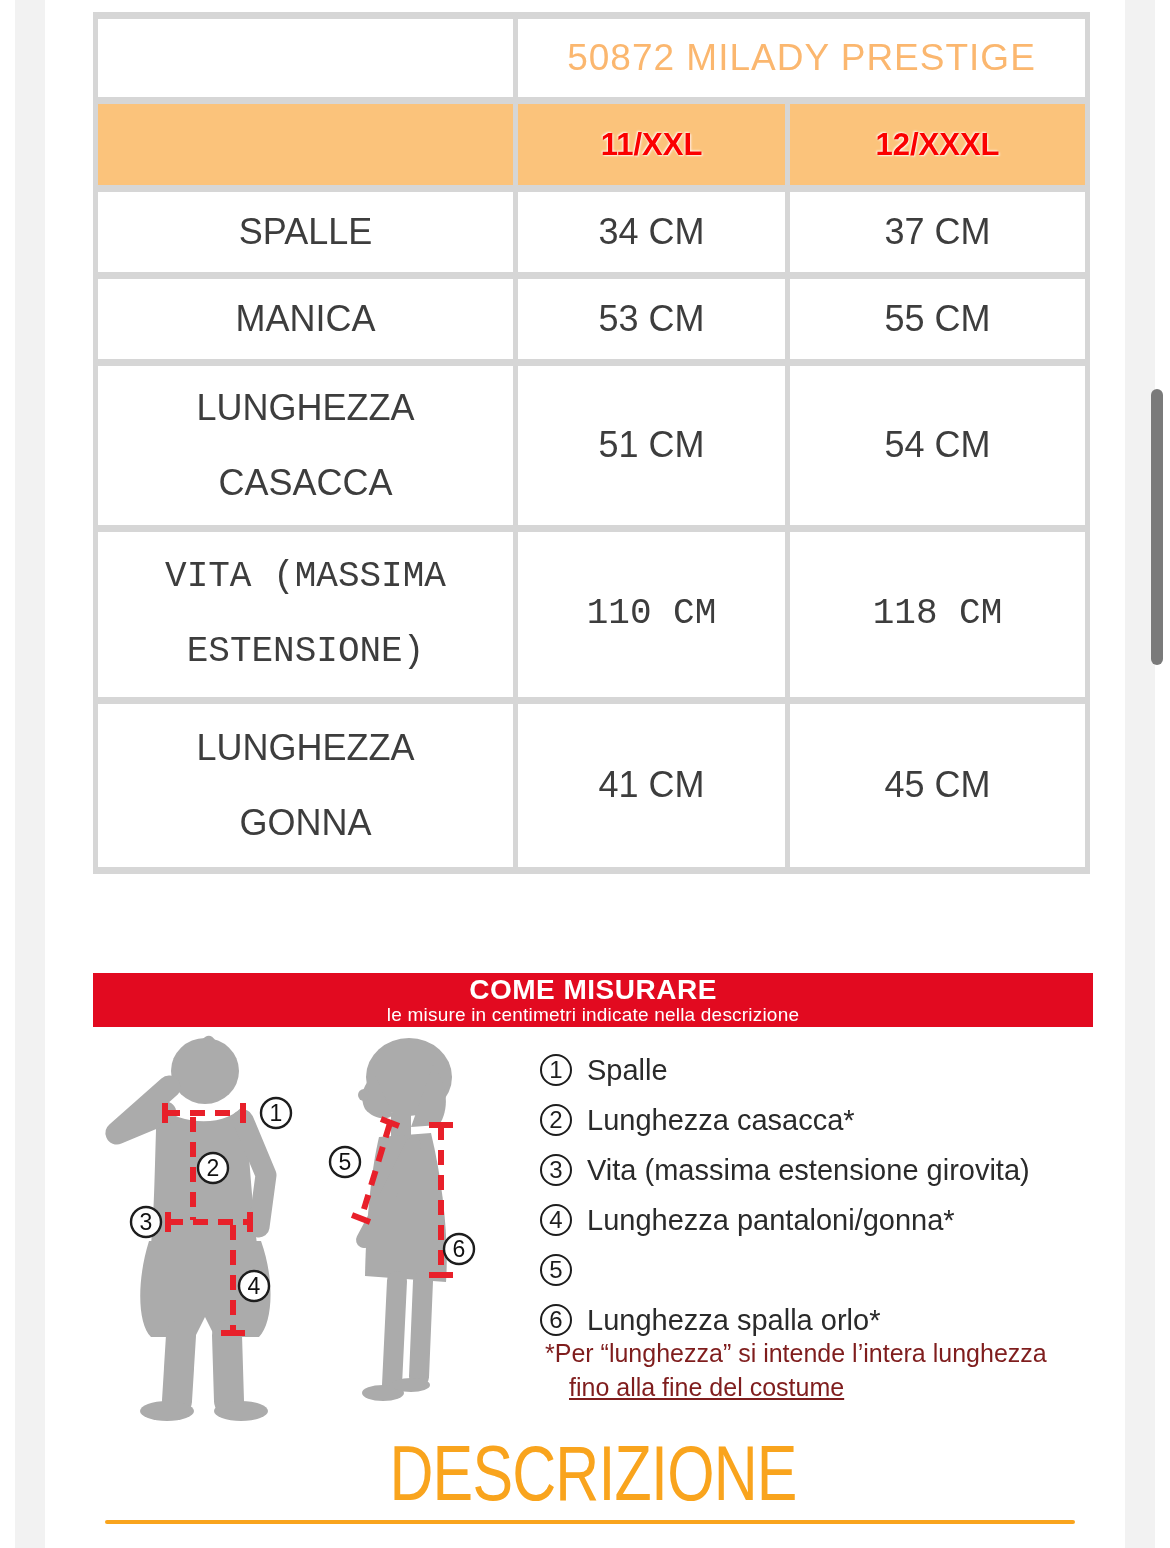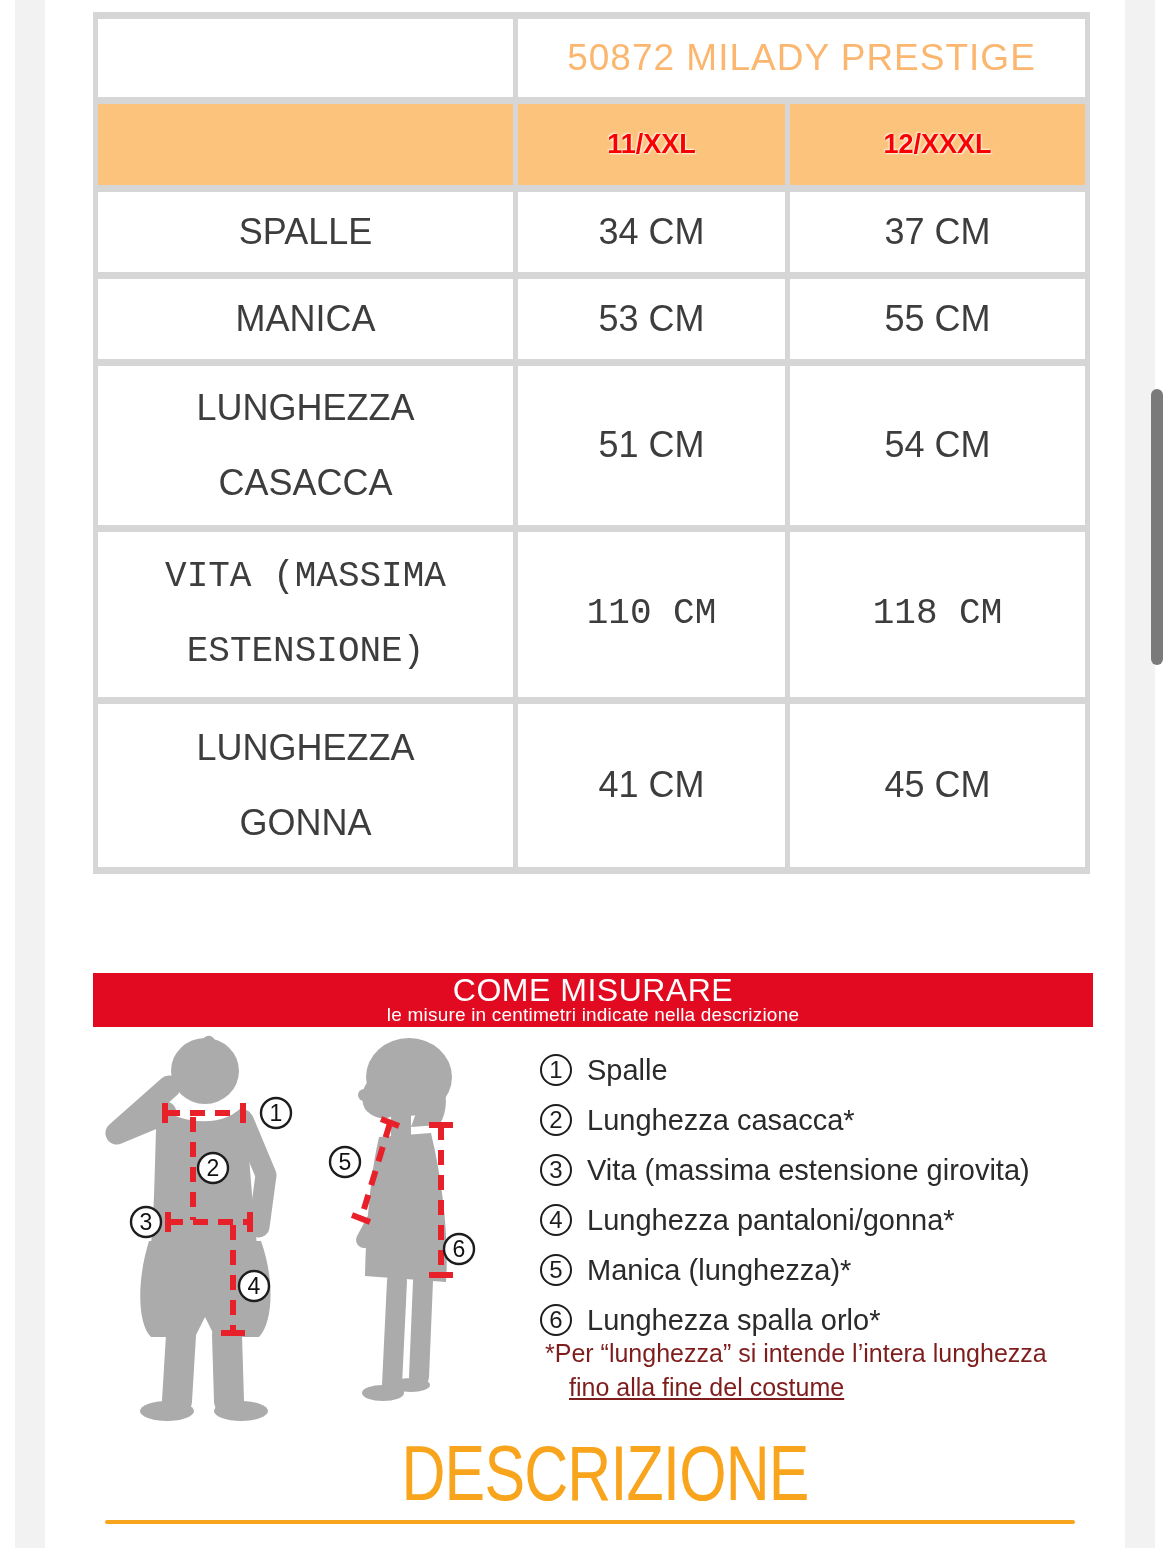--- a/index.html
+++ b/index.html
@@ -42,47 +42,47 @@
   .size-table thead tr.title-row{height:83px;}
   .size-table thead tr.size-row{height:88px;}
   .size-table tbody tr:nth-child(1),
   .size-table tbody tr:nth-child(2){height:87px;}
   .size-table tbody tr:nth-child(3){height:166px;}
   .size-table tbody tr:nth-child(4){height:172px;font-family:Liberation Mono, monospace;}
   .size-table tbody tr:nth-child(5){height:170px;}
   .size-table .product-title{color:var(--title-orange);font-size:37px;letter-spacing:1px;}
   .size-table .orange{background:var(--accent-orange);}
   .size-table .size{
-    color:var(--red-text);font-weight:bold;font-size:27px;
+    color:var(--red-text);font-weight:bold;font-size:31px;
     text-shadow:1px 1px 2px rgba(255,255,255,.85),-1px -1px 2px rgba(255,255,255,.85);
   }
   
   .banner{
     position:absolute;left:93px;top:973px;width:1000px;height:54px;
     background:var(--banner-red);color:#fff;text-align:center;
   }
-  .banner-title{font-size:32px;font-weight:normal;letter-spacing:.5px;margin-top:3px;line-height:28px;}
+  .banner-title{font-size:28px;font-weight:bold;letter-spacing:.5px;margin-top:3px;line-height:28px;}
   .banner-subtitle{font-size:19px;line-height:21px;letter-spacing:.2px;}
   
   .figures{position:absolute;left:93px;top:1035px;width:447px;height:390px;}
   
   .legend{position:absolute;left:540px;top:1045px;width:555px;}
   .legend-item{display:flex;align-items:center;height:50px;gap:15px;}
   .lnum{
     flex:0 0 auto;width:32px;height:32px;border:2.5px solid #1d1d1d;border-radius:50%;
     display:flex;align-items:center;justify-content:center;
     font-size:24px;color:#1d1d1d;background:#fff;box-sizing:border-box;padding-bottom:1px;
   }
   .ltext{font-size:29px;color:#2a2a2a;white-space:nowrap;}
   
   .footnote{position:absolute;left:545px;top:1336px;font-size:25px;color:#7f1d1d;line-height:34px;}
   .footnote .fn2{padding-left:24px;text-decoration:underline;}
   
   .descr{
-    position:absolute;left:105px;top:1428px;width:1000px;height:80px;
+    position:absolute;left:93px;top:1428px;width:1000px;height:80px;
     text-align:center;color:var(--description-orange);
   }
   .descr > span{display:inline-block;font-size:78px;font-weight:500;
     transform:scaleX(0.78);transform-origin:50% 50%;letter-spacing:-1px;}
   .descr-rule{position:absolute;left:105px;top:1520px;width:970px;height:4px;
     background:var(--description-orange);border-radius:2px;}
   
   .figures text{font-family:"Liberation Sans","DejaVu Sans",sans-serif;font-size:23px;fill:#111;}
 </style>
 </head>
@@ -235,21 +235,20 @@
       <div class="legend-item">
         <span class="lnum">3</span>
         <span class="ltext">Vita (massima estensione girovita)</span>
       </div>
       <div class="legend-item">
         <span class="lnum">4</span>
         <span class="ltext">Lunghezza pantaloni/gonna*</span>
       </div>
       <div class="legend-item">
         <span class="lnum">5</span>
-        <span class="ltext">Manica (lunghezza)*</span>
       </div>
       <div class="legend-item">
         <span class="lnum">6</span>
         <span class="ltext">Lunghezza spalla orlo*</span>
       </div>
     </div>
 
   <div class="footnote">
     <div>*Per “lunghezza” si intende l’intera lunghezza</div>
     <div class="fn2">fino alla fine del costume</div>

